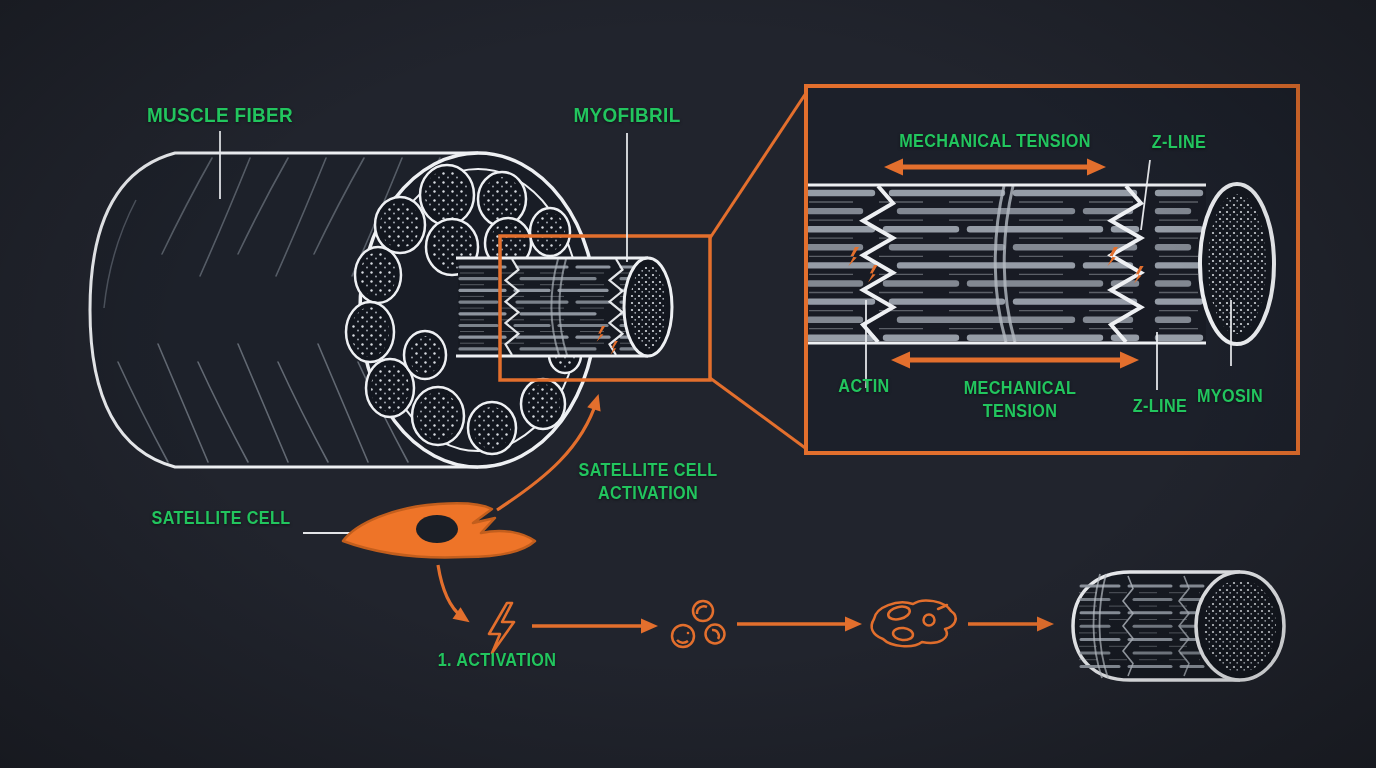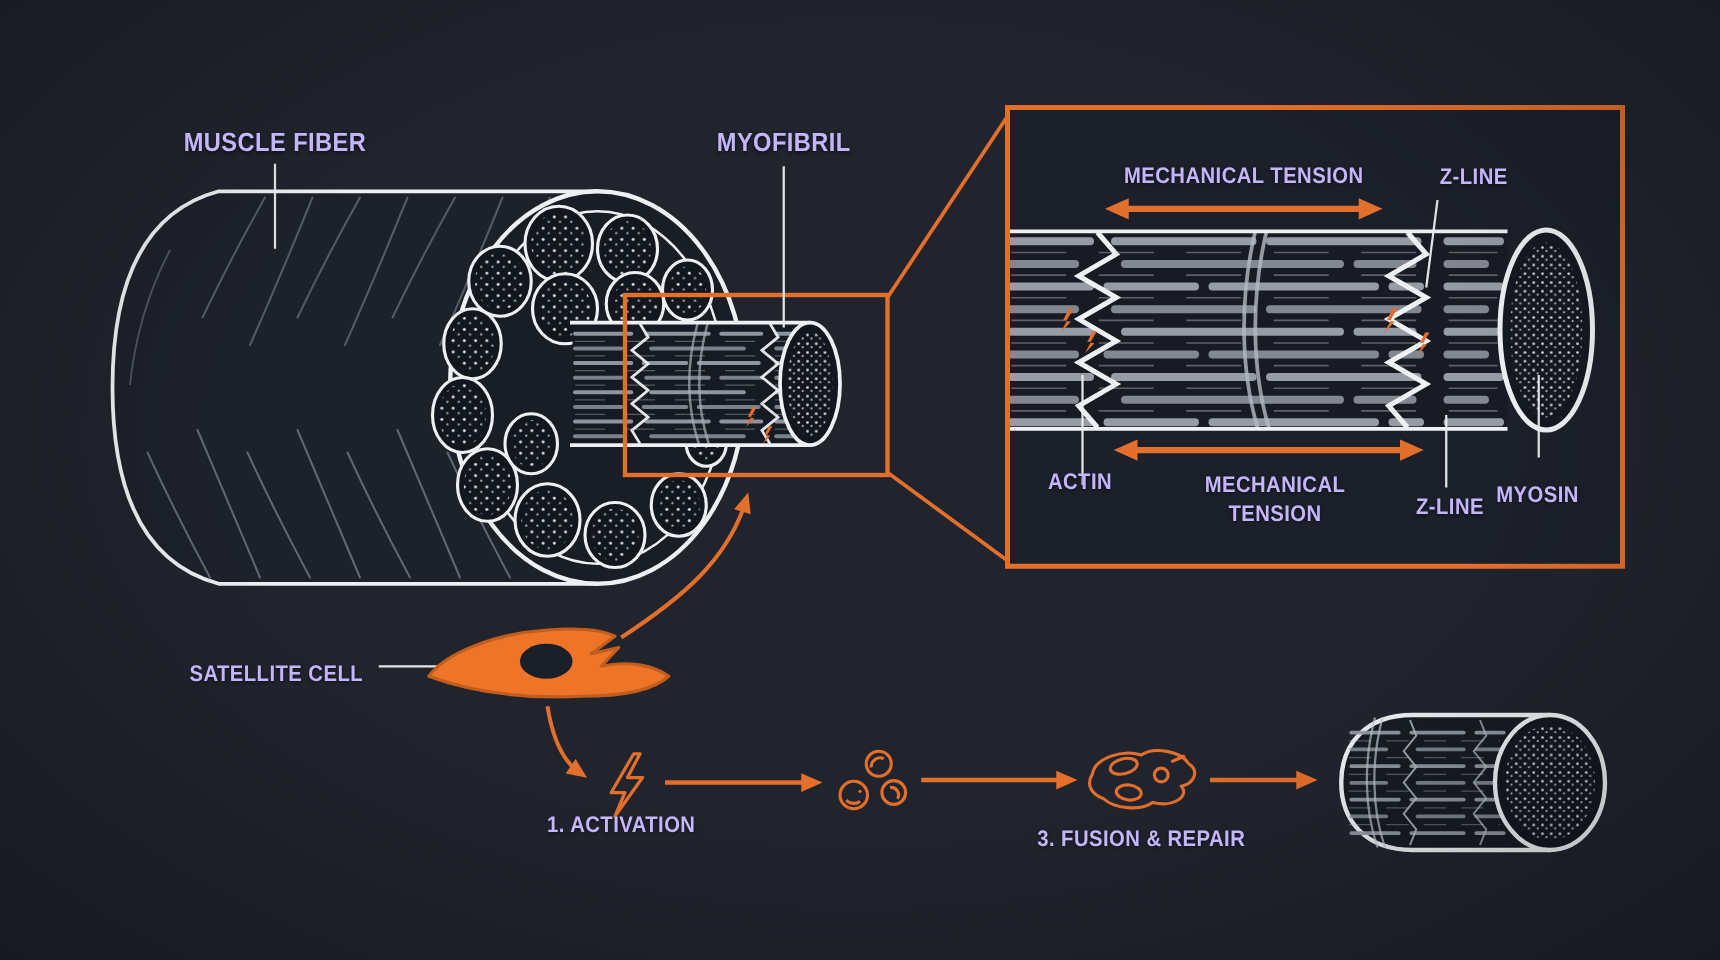--- a/index.html
+++ b/index.html
@@ -2,21 +2,21 @@
 <html><head>
 <meta charset="utf-8">
 <style>
   html,body{margin:0;padding:0;background:#101218;}
   #stage{position:relative;width:1376px;height:768px;overflow:hidden;
          background:#21242d;font-family:"Liberation Sans",sans-serif;}
   #art{position:absolute;left:0;top:0;z-index:1;}
   #vignette{position:absolute;inset:0;z-index:2;pointer-events:none;
     background:radial-gradient(ellipse at 50% 45%, rgba(0,0,0,0) 52%, rgba(0,0,0,0.30) 100%);}
   .lbl{position:absolute;z-index:3;transform:translate(-50%,-50%);
-       color:#c4b5fd;font-weight:700;white-space:nowrap;text-align:center;
+       color:#22c55e;font-weight:700;white-space:nowrap;text-align:center;
        letter-spacing:.4px;text-shadow:0 1px 3px rgba(0,0,0,.55);}
   .lbl>span{display:inline-block;transform:scaleX(.9);}
   .lbl.wrap{white-space:normal;line-height:1.3;}
   .fs21{font-size:21px}.fs20{font-size:18px}
 </style>
 </head>
 <body>
 
 <div id="stage">
   <svg id="art" width="1376" height="768" viewBox="0 0 1376 768">
@@ -305,17 +305,17 @@
   <div class="lbl fs21" style="left:220px;top:115px"><span>MUSCLE FIBER</span></div>
   <div class="lbl fs21" style="left:627px;top:115px"><span>MYOFIBRIL</span></div>
 
   <div class="lbl fs20" style="left:995px;top:141px"><span>MECHANICAL TENSION</span></div>
   <div class="lbl fs20" style="left:1179px;top:142px"><span>Z-LINE</span></div>
   <div class="lbl fs20" style="left:864px;top:386px"><span>ACTIN</span></div>
   <div class="lbl wrap fs20" style="left:1020px;top:400px;width:150px"><span>MECHANICAL TENSION</span></div>
   <div class="lbl fs20" style="left:1160px;top:406px"><span>Z-LINE</span></div>
   <div class="lbl fs20" style="left:1230px;top:396px"><span>MYOSIN</span></div>
 
-  <div class="lbl fs20" style="left:221px;top:539px"><span>SATELLITE CELL</span></div>
+  <div class="lbl fs20" style="left:221px;top:518px"><span>SATELLITE CELL</span></div>
+  <div class="lbl wrap fs20" style="left:648px;top:482px;width:195px"><span>SATELLITE CELL ACTIVATION</span></div>
 
   <div class="lbl fs20" style="left:497px;top:660px"><span>1. ACTIVATION</span></div>
-  <div class="lbl fs20" style="left:913px;top:671px"><span>3. FUSION &amp; REPAIR</span></div>
 </div>
 
 </body></html>

